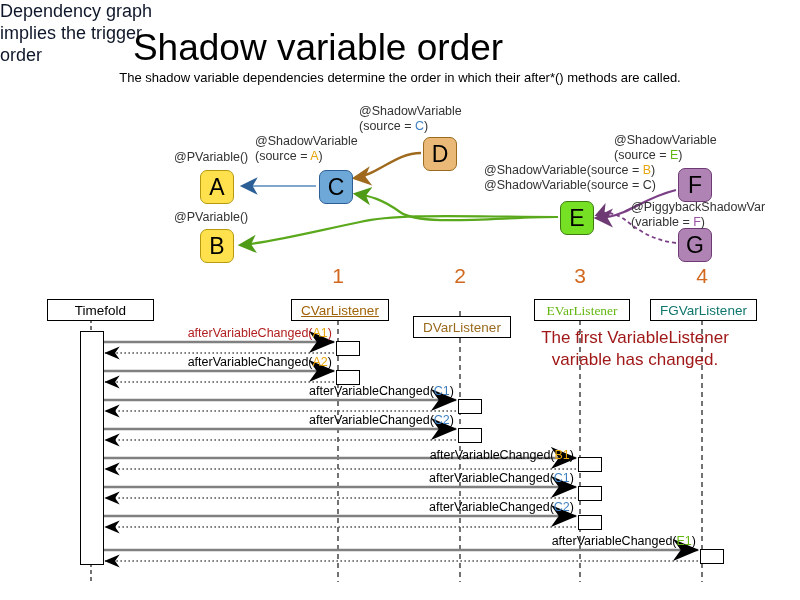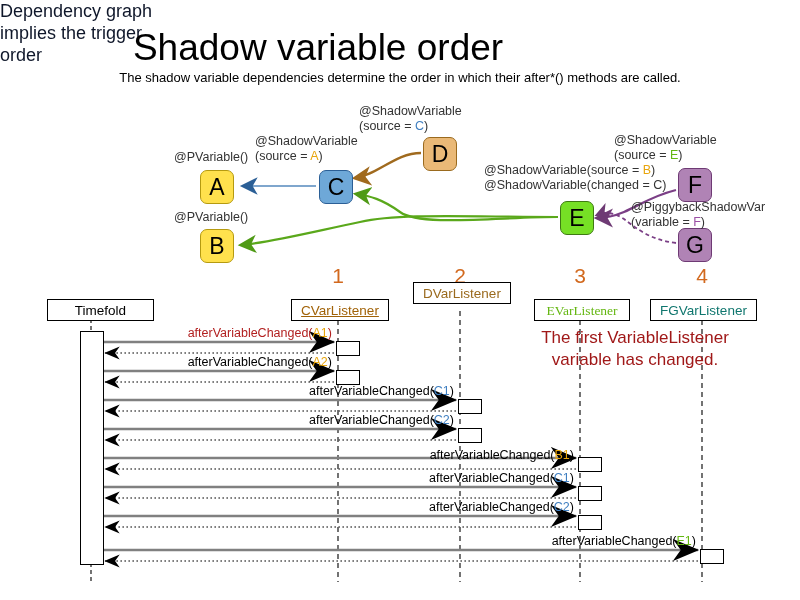--- a/index.html
+++ b/index.html
@@ -107,21 +107,21 @@
   <div><span>(source = </span><span class="cA">A</span><span>)</span></div>
 </div>
 
 <div class="ann c" style="left:359px;top:104px;width:160px;">
   <div>@ShadowVariable</div>
   <div><span>(source = </span><span class="cC">C</span><span>)</span></div>
 </div>
 
 <div class="ann l" style="left:484px;top:163px;">
   <div><span>@ShadowVariable(source = </span><span class="cB">B</span><span>)</span></div>
-  <div>@ShadowVariable(changed = C)</div>
+  <div>@ShadowVariable(source = C)</div>
 </div>
 
 <div class="ann c" style="left:614px;top:133px;width:160px;">
   <div>@ShadowVariable</div>
   <div><span>(source = </span><span class="cE">E</span><span>)</span></div>
 </div>
 
 <div class="ann c" style="left:631px;top:200px;width:160px;">
   <div>@PiggybackShadowVar</div>
   <div><span>(variable = </span><span class="cF">F</span><span>)</span></div>
@@ -171,21 +171,21 @@
       <line x1="722" y1="561" x2="105" y2="561" stroke="#555" stroke-width="1.4" stroke-dasharray="1.6,2.4" marker-end="url(#mh-ret)"></line>
     </g>
 </svg>
 
 <div class="lifebox lb-t" style="left:47px;top:299px;width:105px;">
     <span>Timefold</span>
   </div>
 <div class="lifebox lb-c" style="left:291px;top:299px;width:96px;">
     <span>CVarListener</span>
   </div>
-<div class="lifebox lb-d" style="left:413px;top:282px;width:96px;text-align:right;">
+<div class="lifebox lb-d" style="left:413px;top:316px;width:96px;text-align:right;">
     <span>DVarListener</span>
   </div>
 <div class="lifebox lb-e" style="left:534px;top:299px;width:94px;font-family:Liberation Serif, serif;">
     <span>EVarListener</span>
   </div>
 <div class="lifebox lb-f" style="left:650px;top:299px;width:105px;">
     <span>FGVarListener</span>
   </div>
 
 <div id="timefold-act"></div>

